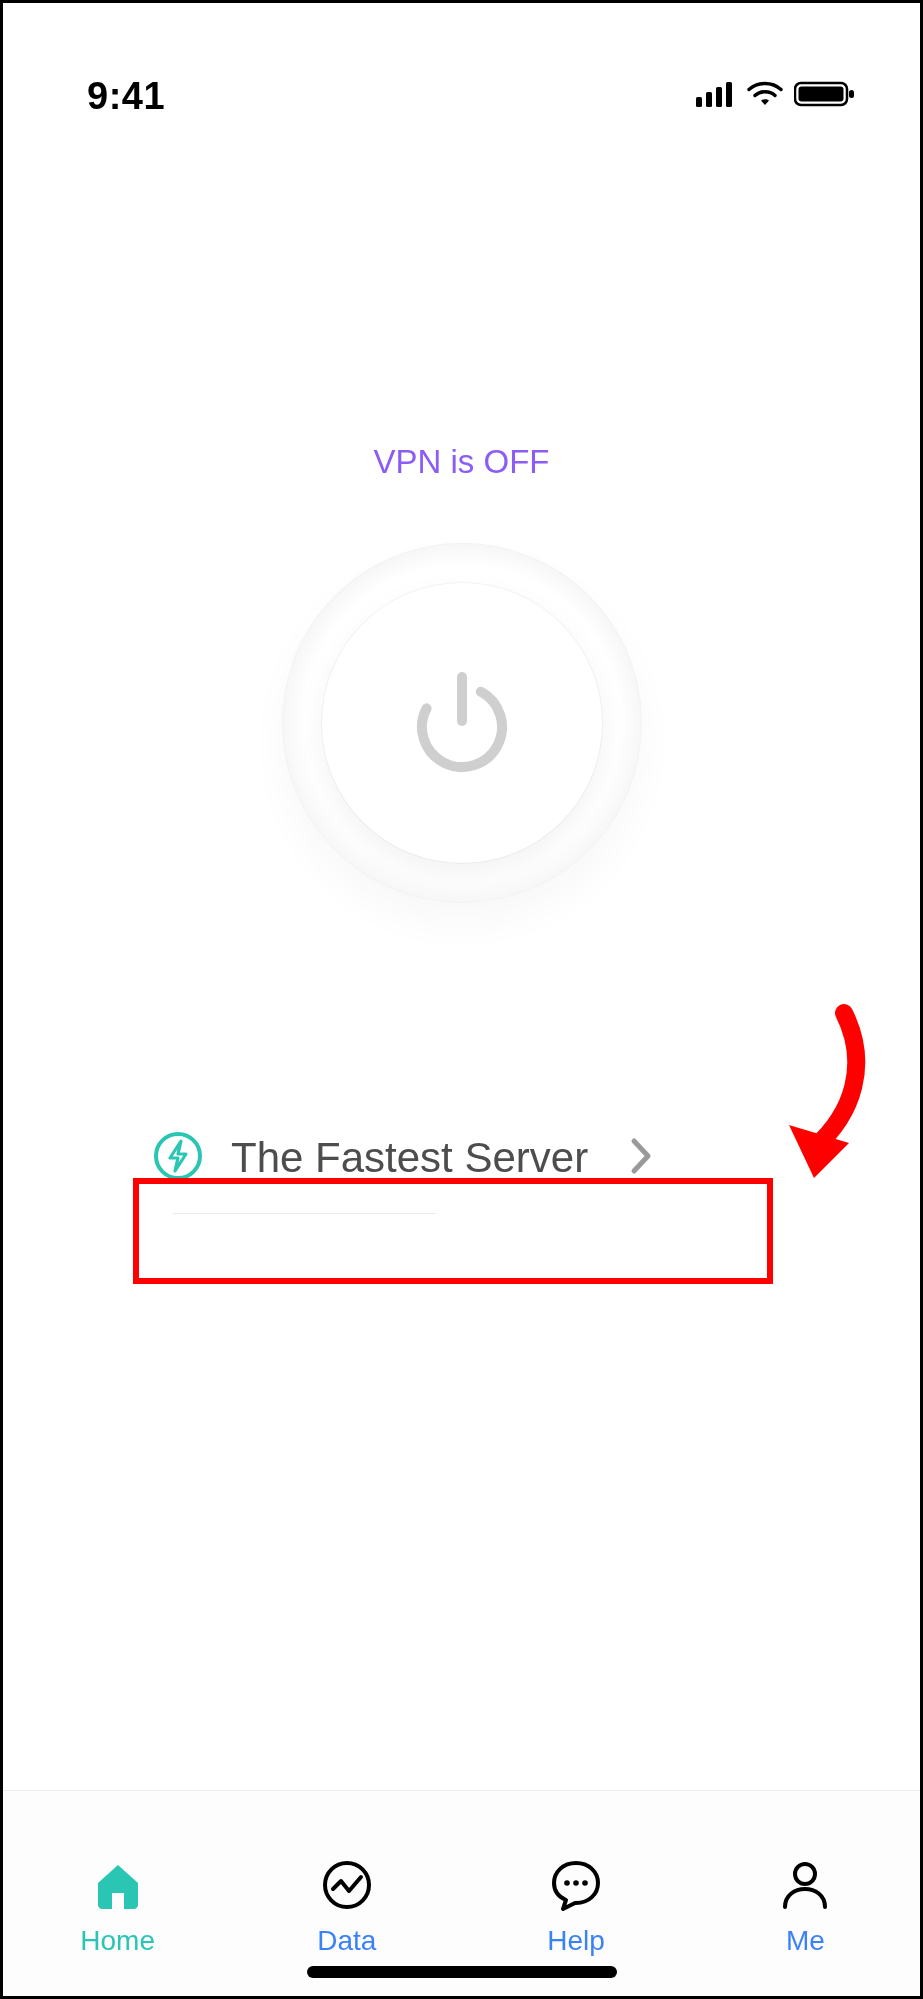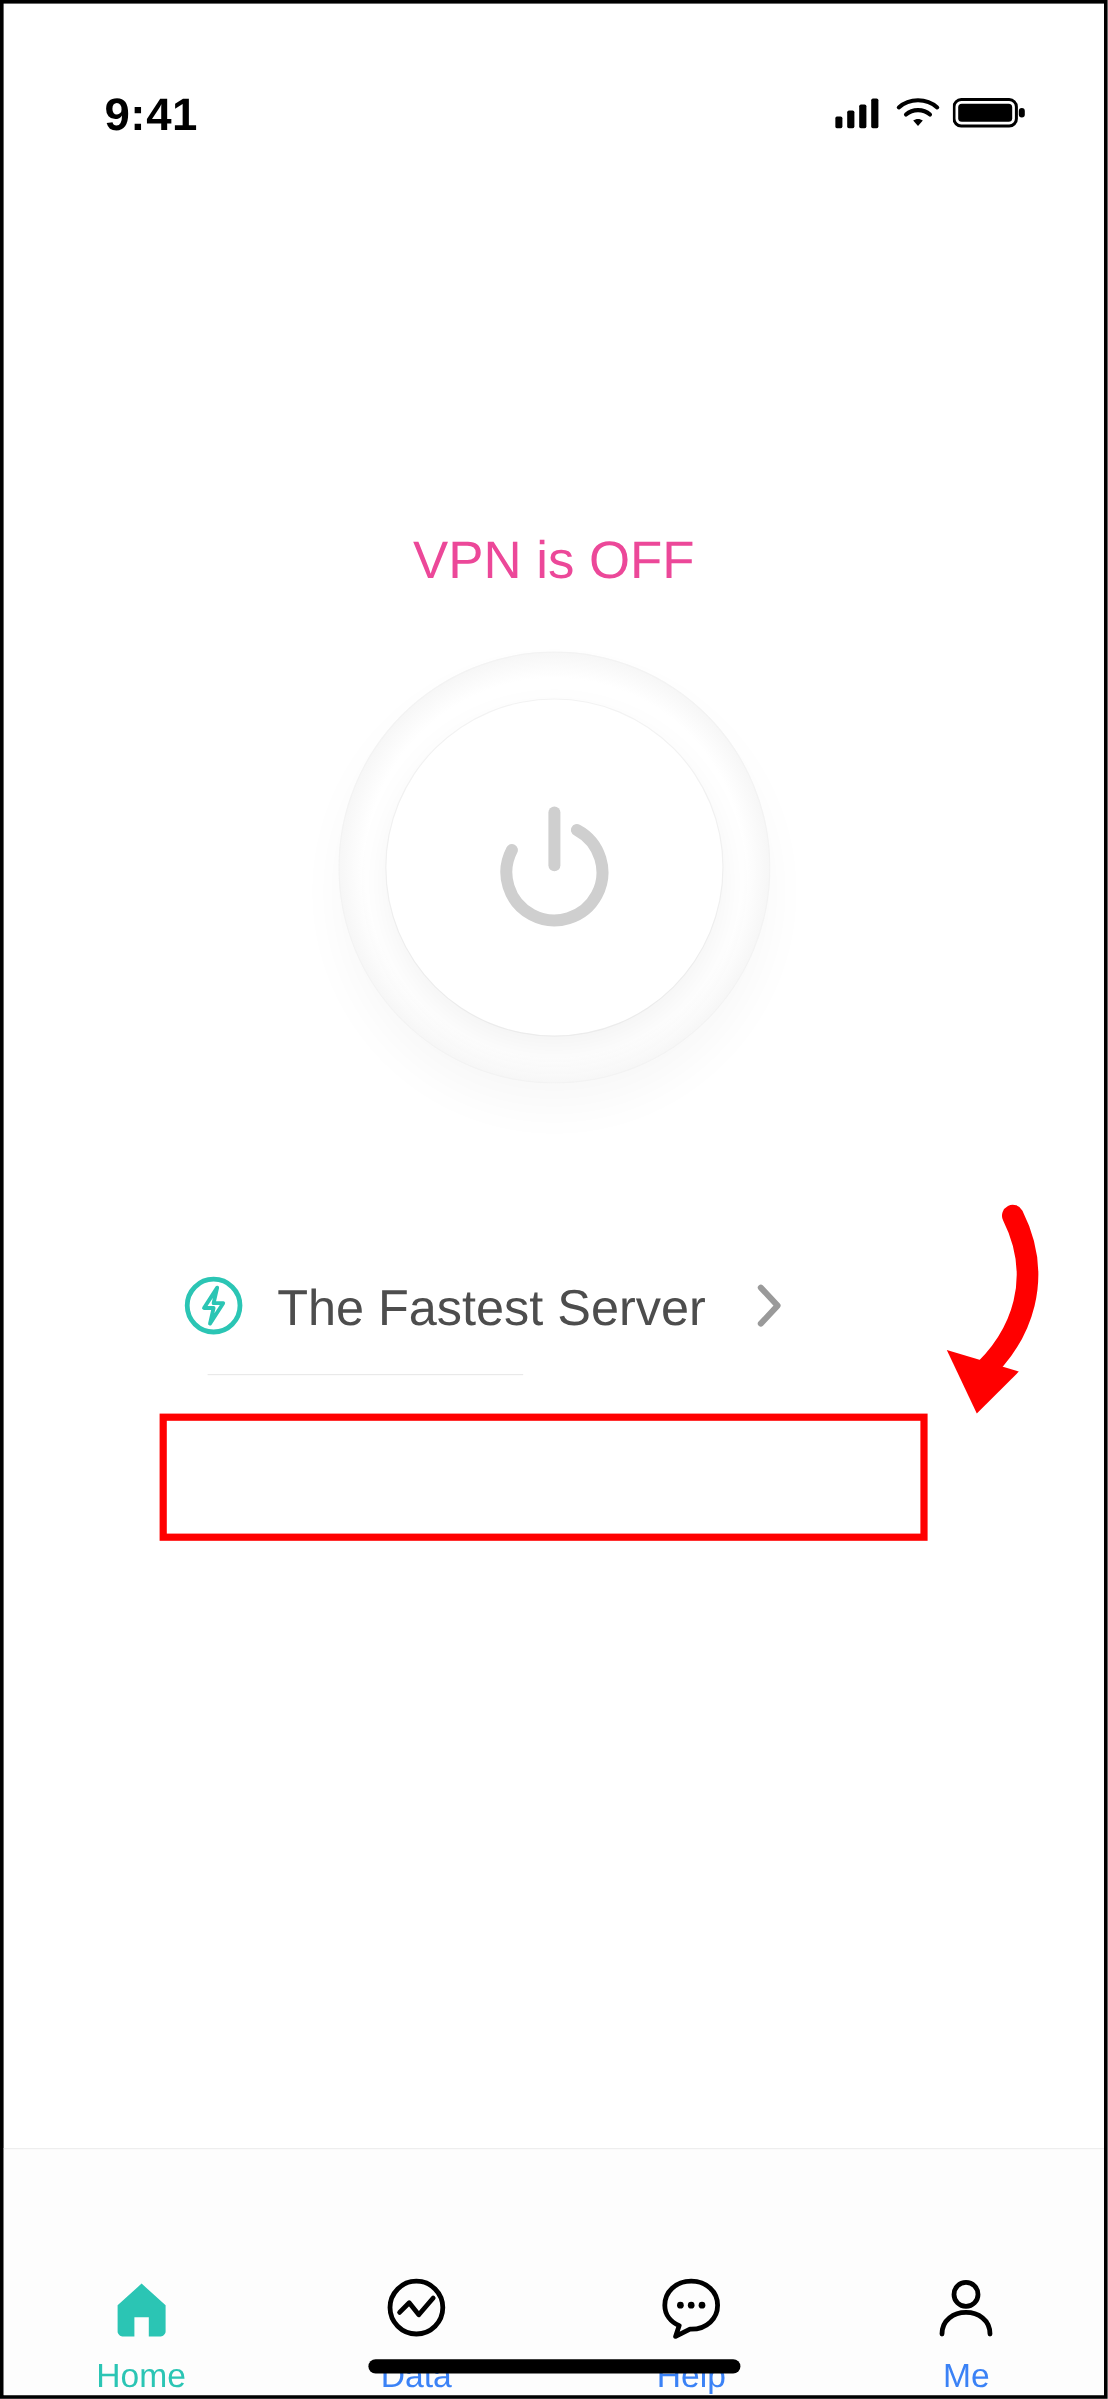--- a/index.html
+++ b/index.html
@@ -45,23 +45,23 @@
   .content {
     position: absolute;
     top: 0; left: 0; right: 0; bottom: 0;
     padding: 0 30px;
   }
   .vpn-status {
     position: absolute;
     top: 440px;
     left: 0; right: 0;
     text-align: center;
-    font-size: 44px;
+    font-size: 33px;
     font-weight: 400;
-    color: #ec4899;
+    color: #8b5cf6;
   }
   .power-wrap {
     position: absolute;
     top: 540px;
     left: 50%;
     transform: translateX(-50%);
     width: 360px;
     height: 360px;
   }
   .power-ring {
@@ -84,21 +84,21 @@
     box-shadow: 0 12px 30px rgba(0,0,0,0.05), 0 0 0 1px #f5f5f5;
     display: flex;
     align-items: center;
     justify-content: center;
   }
   .power-icon svg { display:block; }
 
   
   .options {
     position: absolute;
-    top: 1032px;
+    top: 1100px;
     left: 130px;
     right: 130px;
   }
   .option-row {
     display: flex;
     align-items: center;
     height: 110px;
     gap: 28px;
     padding: 0 20px;
     cursor: pointer;
@@ -141,21 +141,21 @@
   
   .tabbar {
     position: absolute;
     bottom: 0;
     left: 0; right: 0;
     height: 206px;
     border-top: 1px solid #eeeeee;
     background: #fdfdfd;
     display: flex;
     justify-content: space-around;
-    align-items: flex-end;
+    align-items: center;
     padding-top: 26px;
   }
   .tab {
     display: flex;
     flex-direction: column;
     align-items: center;
     gap: 8px;
     width: 180px;
     cursor: pointer;
   }

